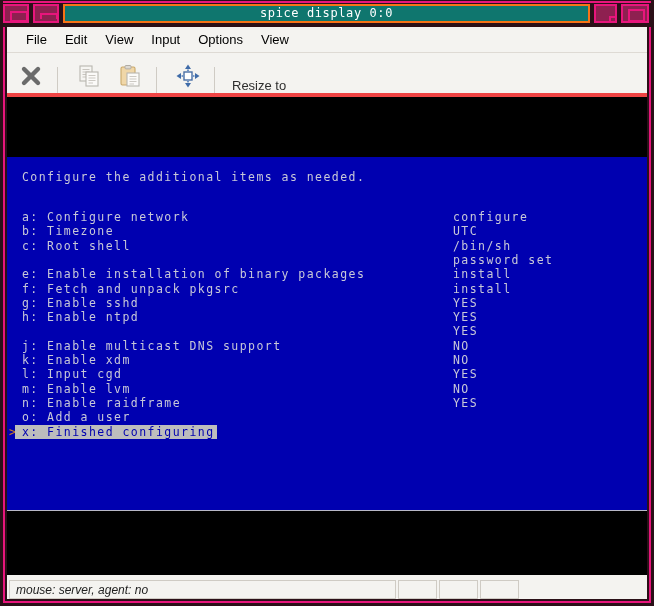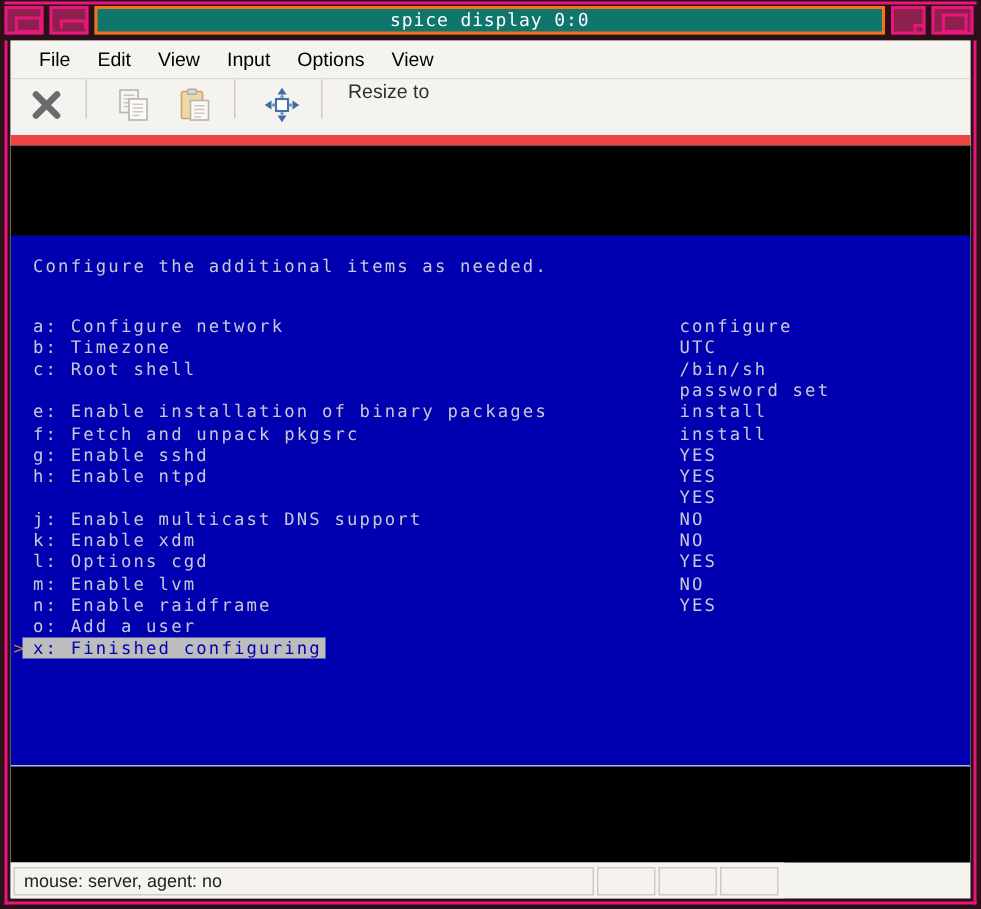--- a/index.html
+++ b/index.html
@@ -130,24 +130,24 @@
     cursor: default;
     white-space: nowrap;
   }
 
   
   #toolbar {
     position: absolute;
     left: 0; top: 26px;
     width: 640px; height: 44px;
     background: #f4f3f0;
-    border-bottom: 7px solid #ef4444;
+    border-bottom: 4px solid #ef4444;
     box-sizing: border-box;
     display: flex;
-    align-items: flex-start;
+    align-items: flex-end;
   }
   .tb-icon {
     width: 34px; height: 34px;
     display: flex;
     align-items: center;
     justify-content: center;
     margin-left: 7px;
   }
   .tb-sep {
     width: 1px;
@@ -230,23 +230,24 @@
     letter-spacing: 1.45px;
   }
 
   
   #statusbar {
     position: absolute;
     left: 0; top: 548px;
     width: 516px; height: 24px;
     background: #f4f3f0;
     display: flex;
-    align-items: center;
+    align-items: flex-end;
     padding: 0 2px;
     box-sizing: border-box;
+    font-style: italic;
   }
   .status-panel {
     height: 19px;
     border: 1px solid #cfcbc4;
     background: #f4f3f0;
     box-sizing: border-box;
     display: flex;
     align-items: center;
     padding: 0 6px;
     font-size: 12px;
@@ -416,21 +417,21 @@
             </div>
             <div class="menu-row" style="top: 128.7px; position: absolute; left: 0px; width: 640px;">
               <span class="term row-label">j: Enable multicast DNS support</span>
               <span class="term row-value">NO</span>
             </div>
             <div class="menu-row" style="top: 143px; position: absolute; left: 0px; width: 640px;">
               <span class="term row-label">k: Enable xdm</span>
               <span class="term row-value">NO</span>
             </div>
             <div class="menu-row" style="top: 157.3px; position: absolute; left: 0px; width: 640px;">
-              <span class="term row-label">l: Options cgd</span>
+              <span class="term row-label">l: Input cgd</span>
               <span class="term row-value">YES</span>
             </div>
             <div class="menu-row" style="top: 171.6px; position: absolute; left: 0px; width: 640px;">
               <span class="term row-label">m: Enable lvm</span>
               <span class="term row-value">NO</span>
             </div>
             <div class="menu-row" style="top: 186px; position: absolute; left: 0px; width: 640px;">
               <span class="term row-label">n: Enable raidframe</span>
               <span class="term row-value">YES</span>
             </div>

